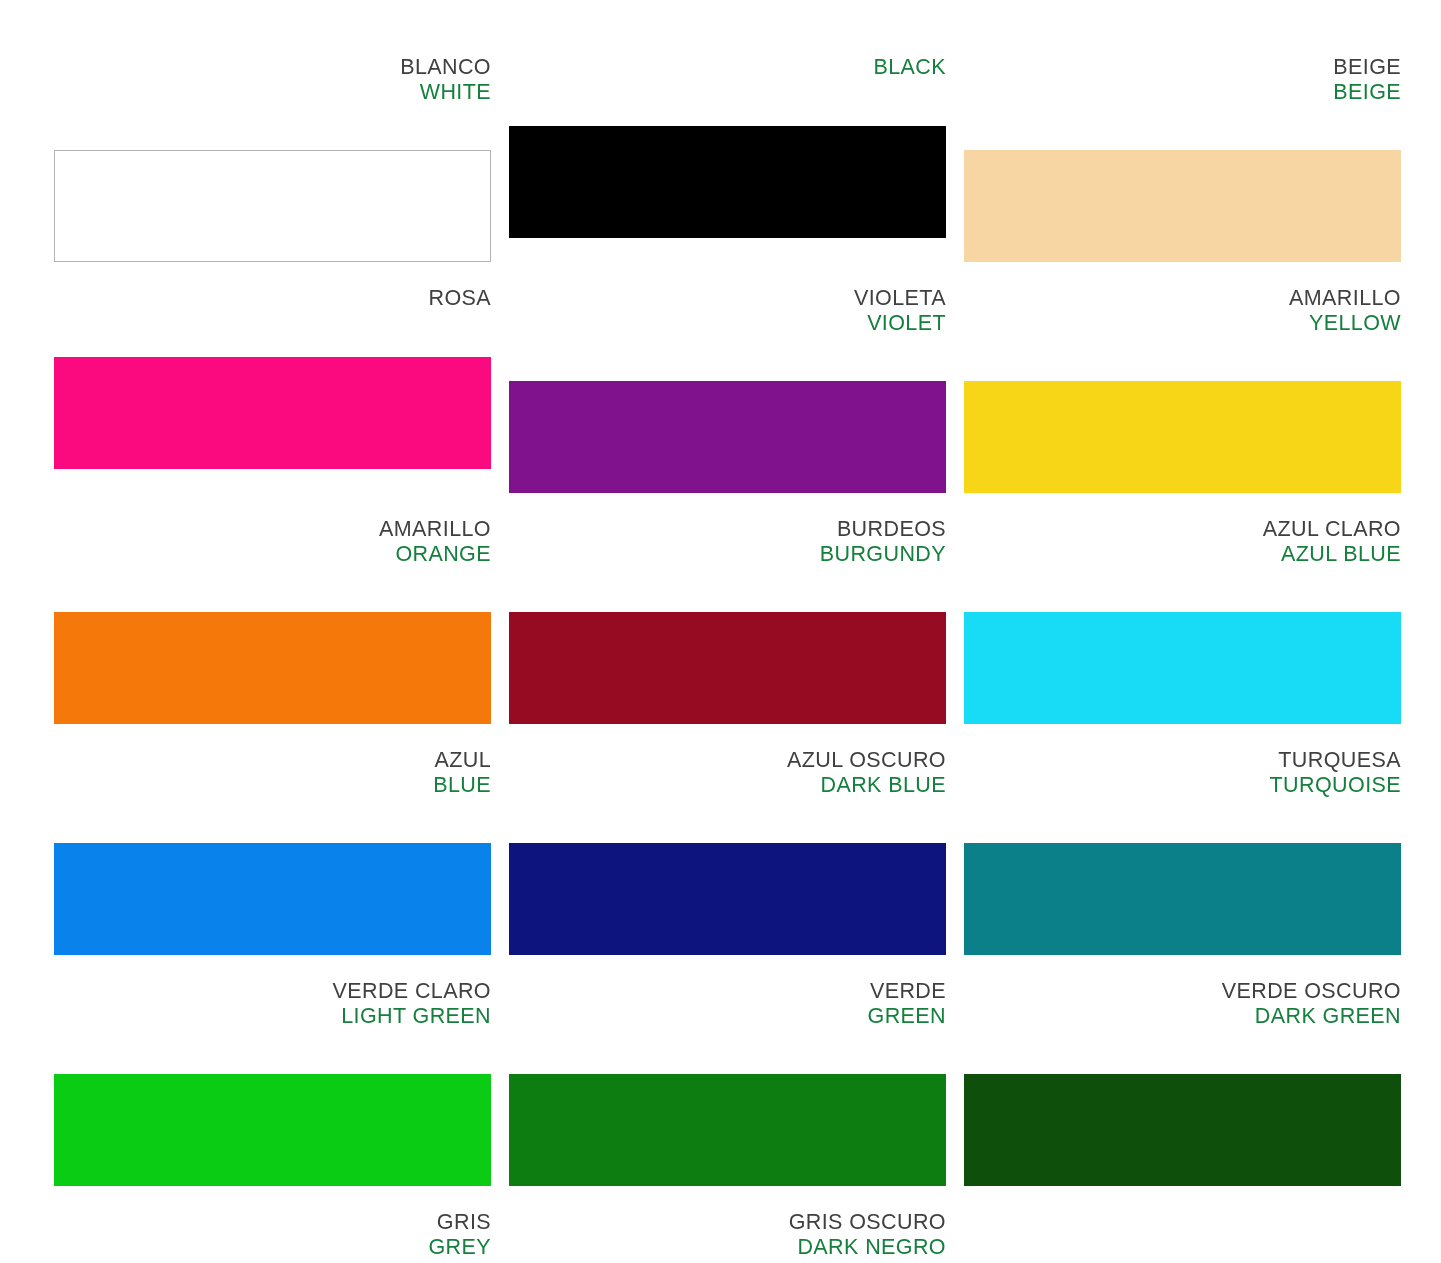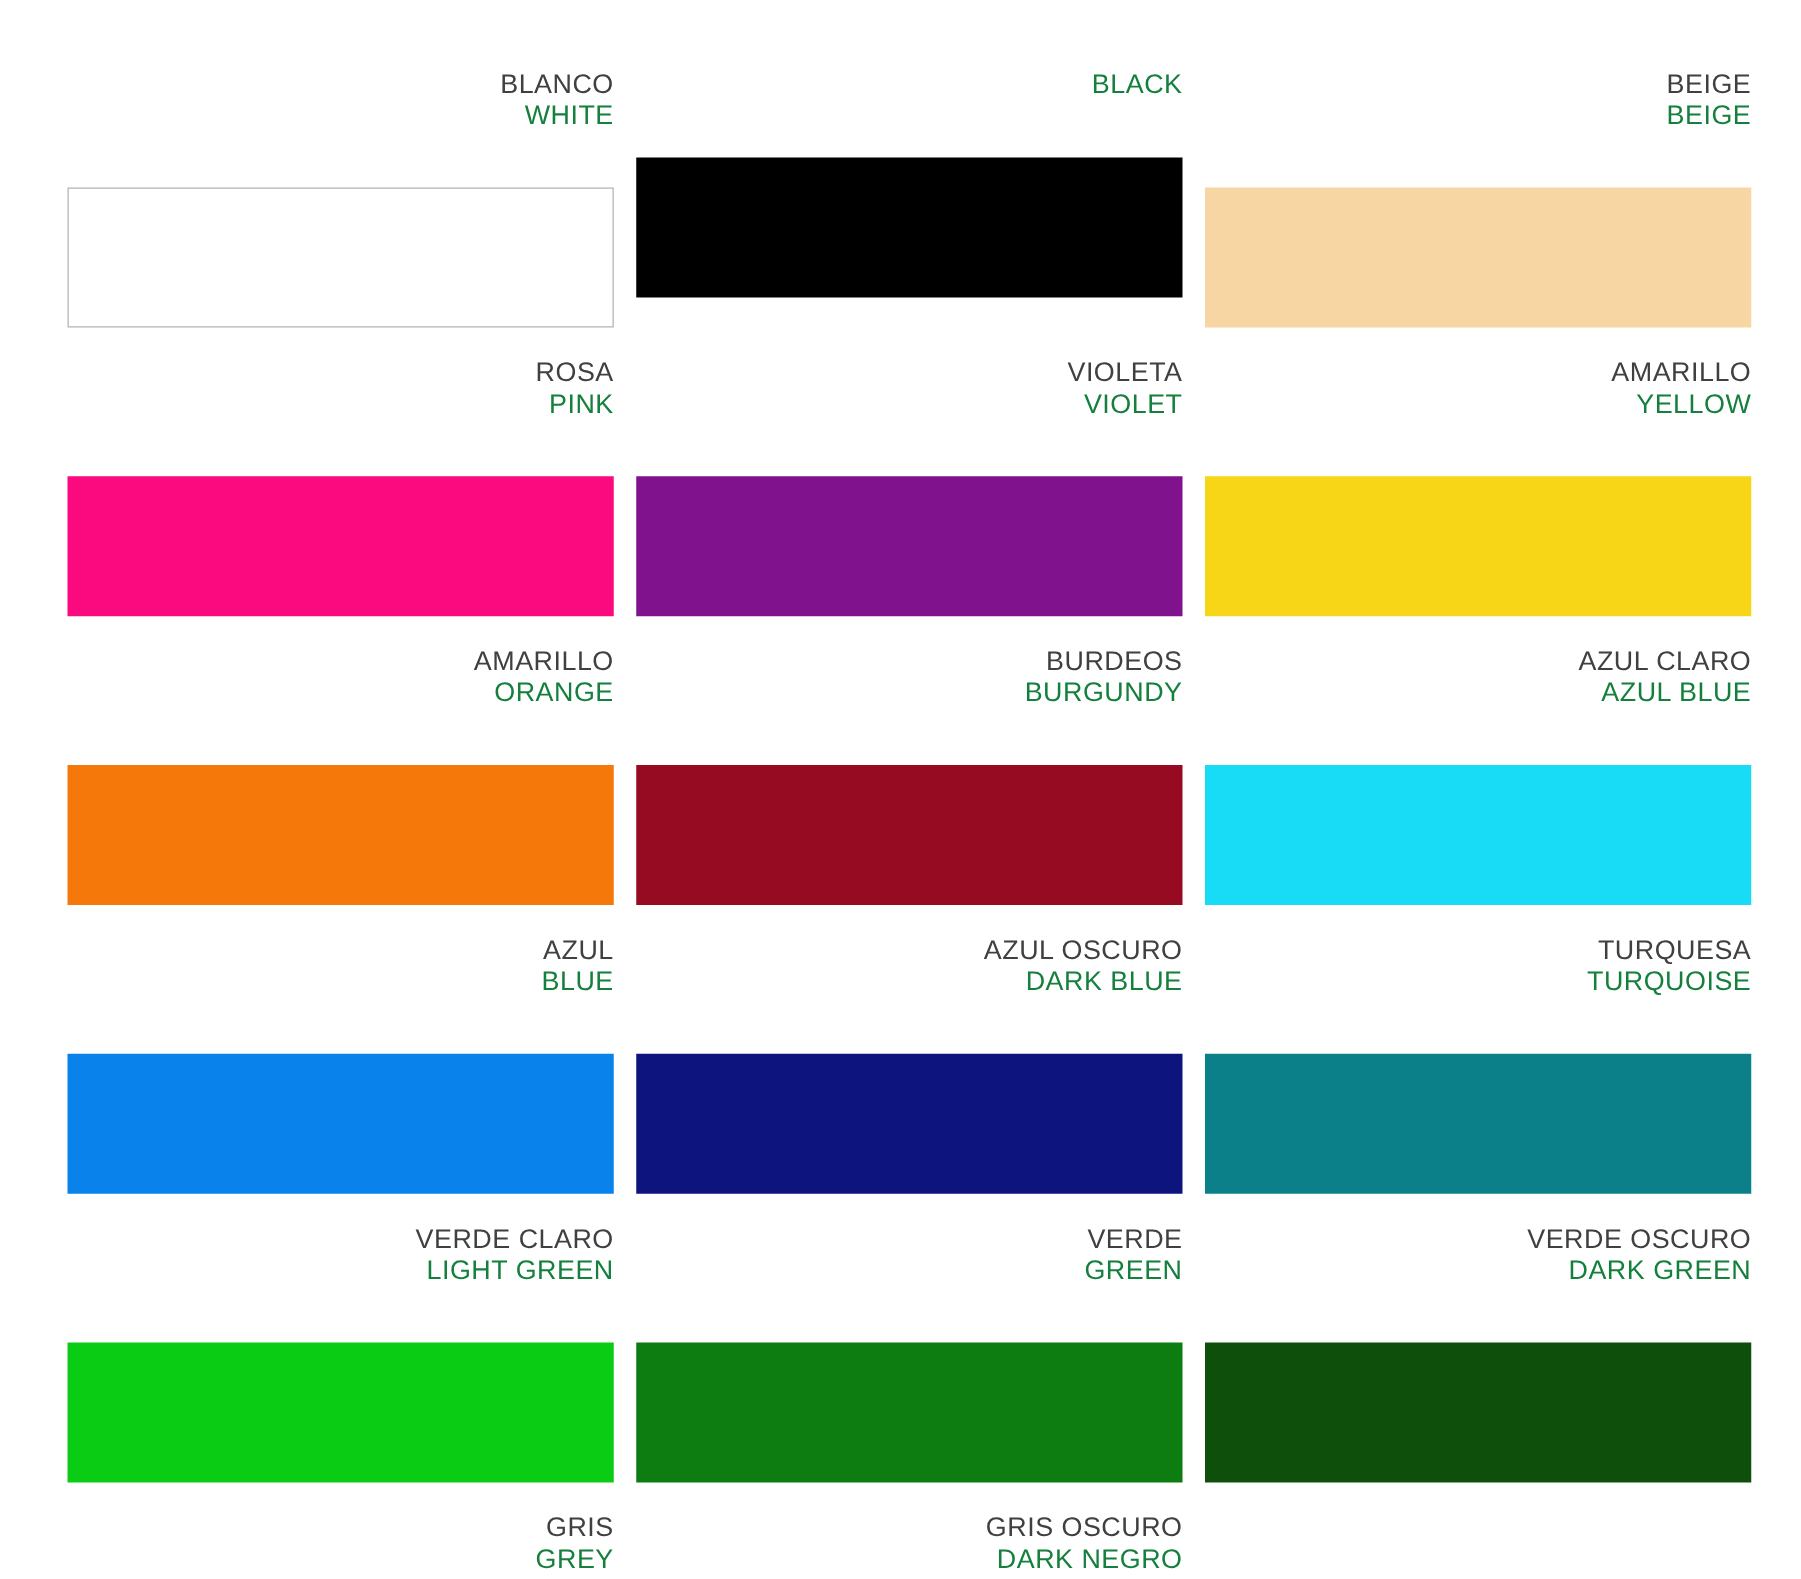--- a/index.html
+++ b/index.html
@@ -84,21 +84,20 @@
       <div class="swatch-cell">
         <div class="labels">
           <span class="label-line label-es">BEIGE</span>
           <span class="label-line label-en">BEIGE</span>
         </div>
         <div class="chip" style="background: rgb(248, 214, 164);"></div>
       </div>
       <div class="swatch-cell">
         <div class="labels">
           <span class="label-line label-es">ROSA</span>
-          <span class="label-line label-en">PINK</span>
         </div>
         <div class="chip" style="background: rgb(250, 10, 126);"></div>
       </div>
       <div class="swatch-cell">
         <div class="labels">
           <span class="label-line label-es">VIOLETA</span>
           <span class="label-line label-en">VIOLET</span>
         </div>
         <div class="chip" style="background: rgb(128, 18, 142);"></div>
       </div>

